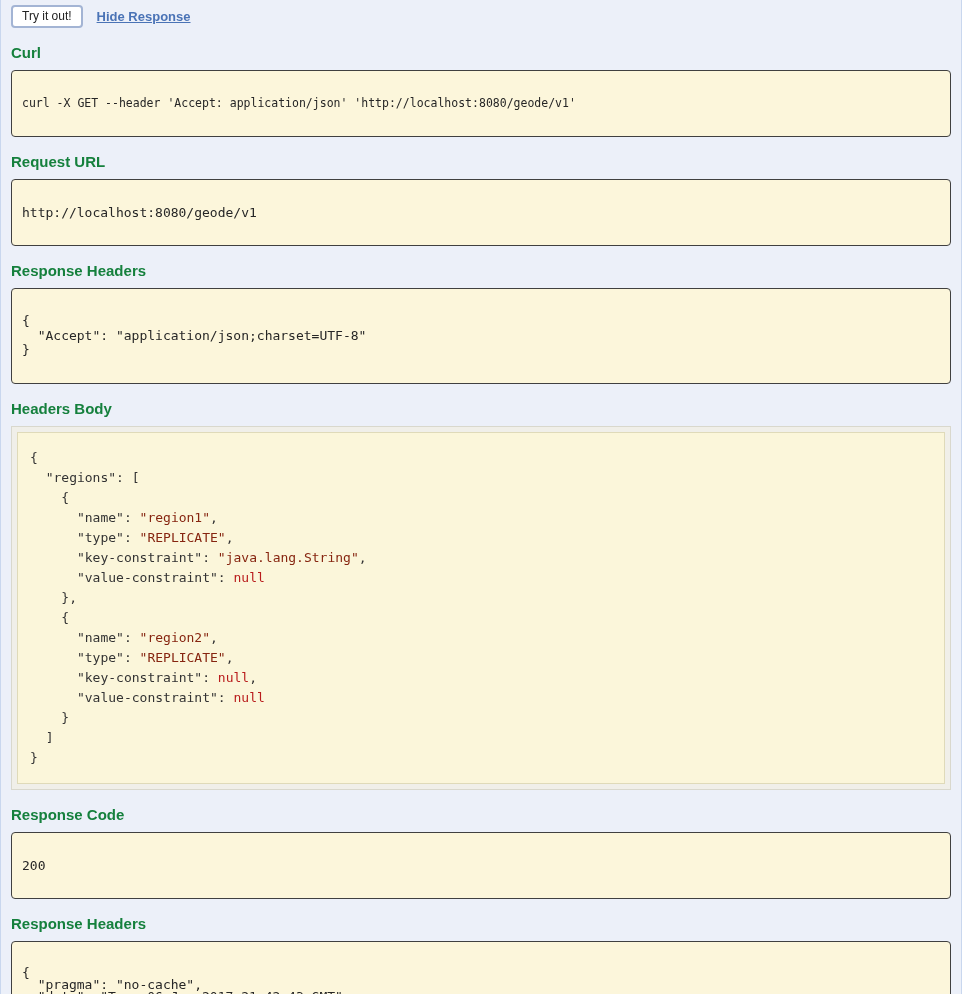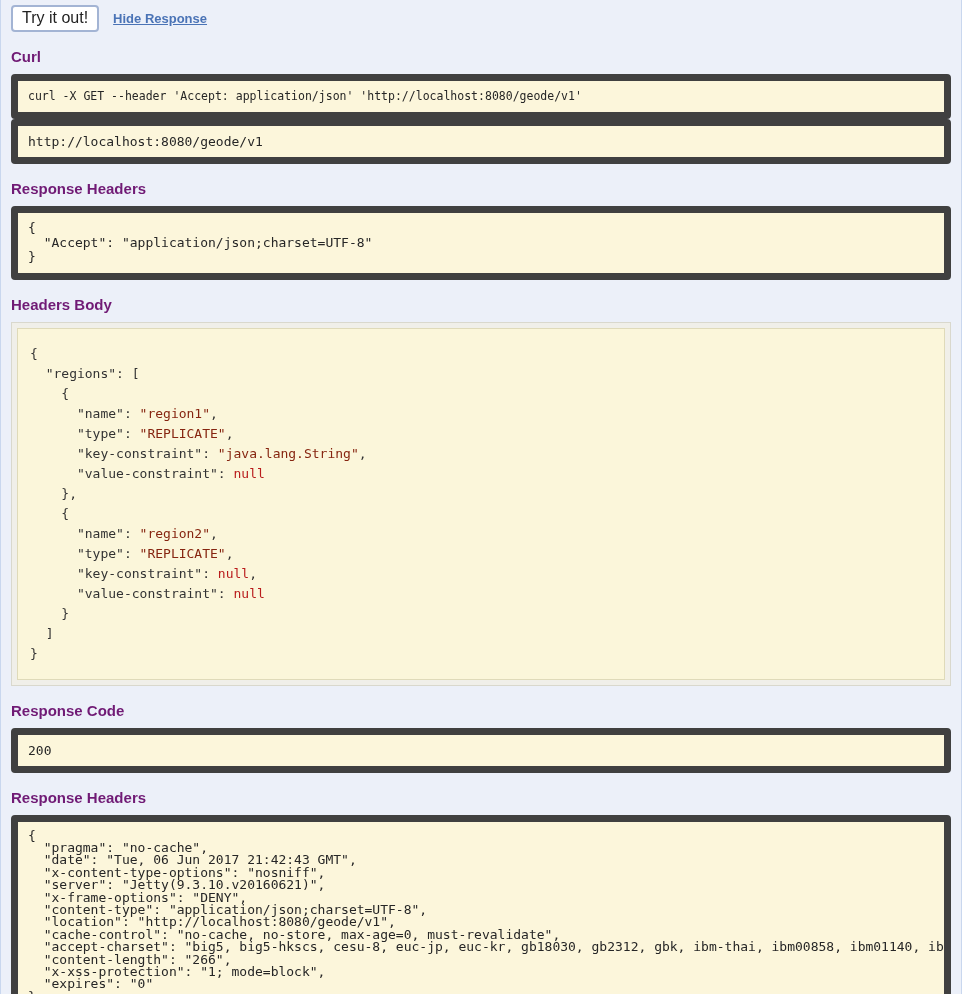--- a/index.html
+++ b/index.html
@@ -21,21 +21,21 @@
   }
 
   .actions-row {
     padding-top: 5px;
     display: flex;
     align-items: center;
     gap: 14px;
   }
   .try-btn {
     font-family: "Liberation Sans", sans-serif;
-    font-size: 16px;
+    font-size: 12px;
     color: #222;
     background: #ffffff;
     border: 2px solid #a3b4d4;
     border-radius: 4px;
     padding: 3px 9px 4px 9px;
     cursor: pointer;
     line-height: 1;
   }
   .hide-link {
     font-size: 13px;
@@ -43,30 +43,30 @@
     color: #4a73b6;
     text-decoration: underline;
     cursor: pointer;
     text-align: center;
   }
 
   h4.sec-heading {
     margin: 16px 0 8px 0;
     font-size: 15px;
     font-weight: 600;
-    color: #701a75;
+    color: #15803d;
     line-height: 18px;
   }
 
   .snippet {
     margin: 0;
     background: #fcf6db;
-    border: 7px solid #404040;
+    border: 1px solid #404040;
     border-radius: 4px;
-    padding: 8px 10px;
+    padding: 25px 10px;
     font-family: "DejaVu Sans Mono", "Liberation Mono", monospace;
     font-size: 13px;
     line-height: 15px;
     color: #262626;
     white-space: pre;
     overflow: hidden;
   }
   .snippet.curl { font-size: 11.5px; line-height: 15px; }
   .snippet.multi { line-height: 14.5px; }
 
@@ -104,20 +104,21 @@
 <div class="op-content">
 
   <div class="actions-row">
     <button class="try-btn">Try it out!</button>
     <a class="hide-link">Hide Response</a>
   </div>
 
   <h4 class="sec-heading">Curl</h4>
   <pre class="snippet curl">curl -X GET --header 'Accept: application/json' 'http://localhost:8080/geode/v1'</pre>
 
+  <h4 class="sec-heading">Request URL</h4>
   <pre class="snippet">http://localhost:8080/geode/v1</pre>
 
   <h4 class="sec-heading">Response Headers</h4>
   <pre class="snippet multi">{
   "Accept": "application/json;charset=UTF-8"
 }</pre>
 
   <h4 class="sec-heading">Headers Body</h4>
   <div class="rb-outer">
     <pre class="rb-inner"><span class="tok-plain">{</span>

